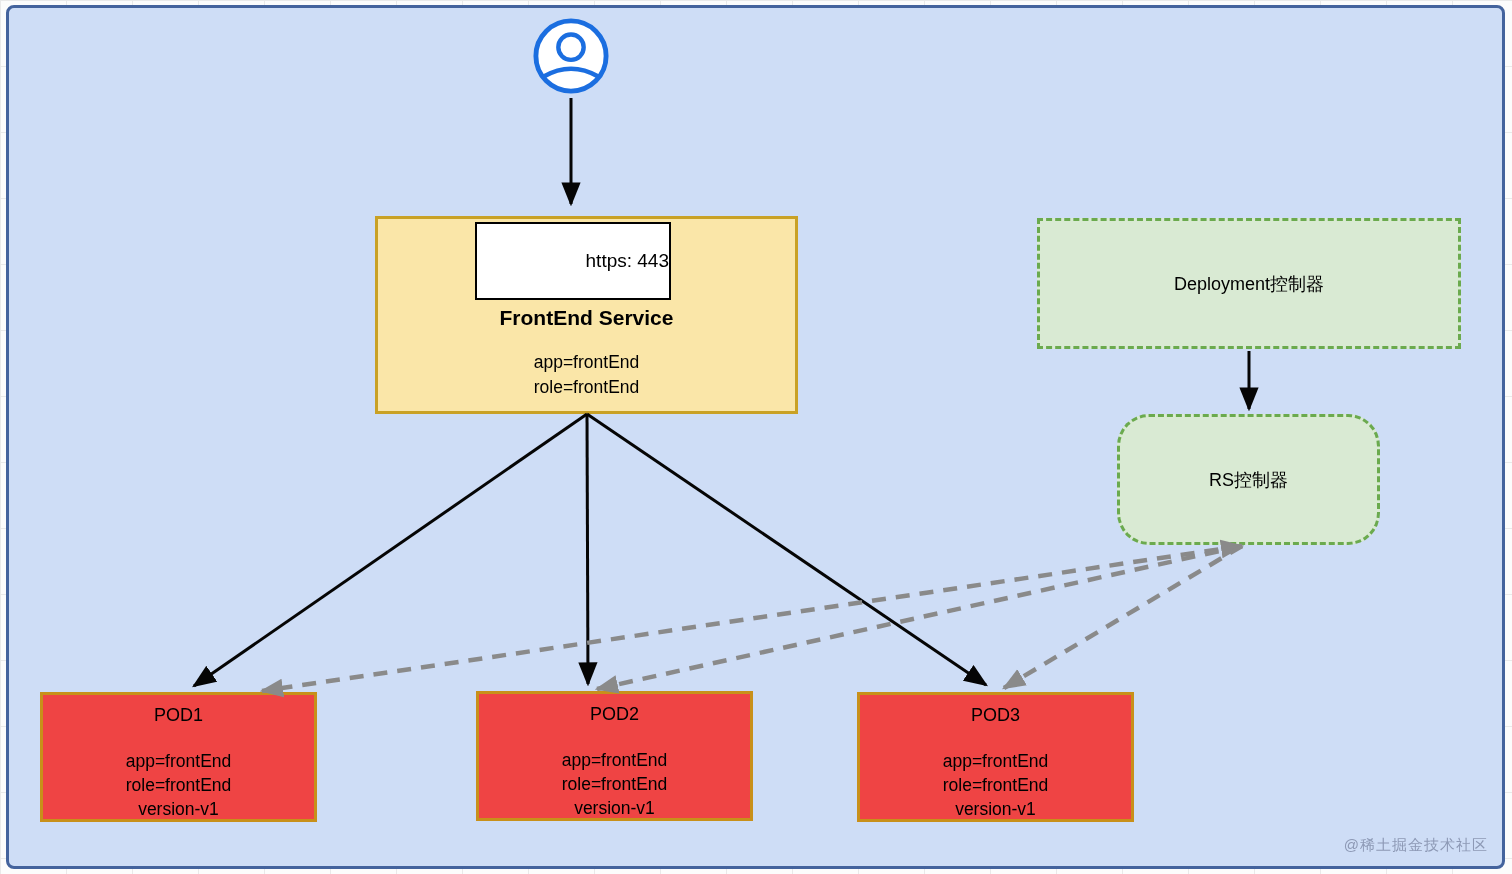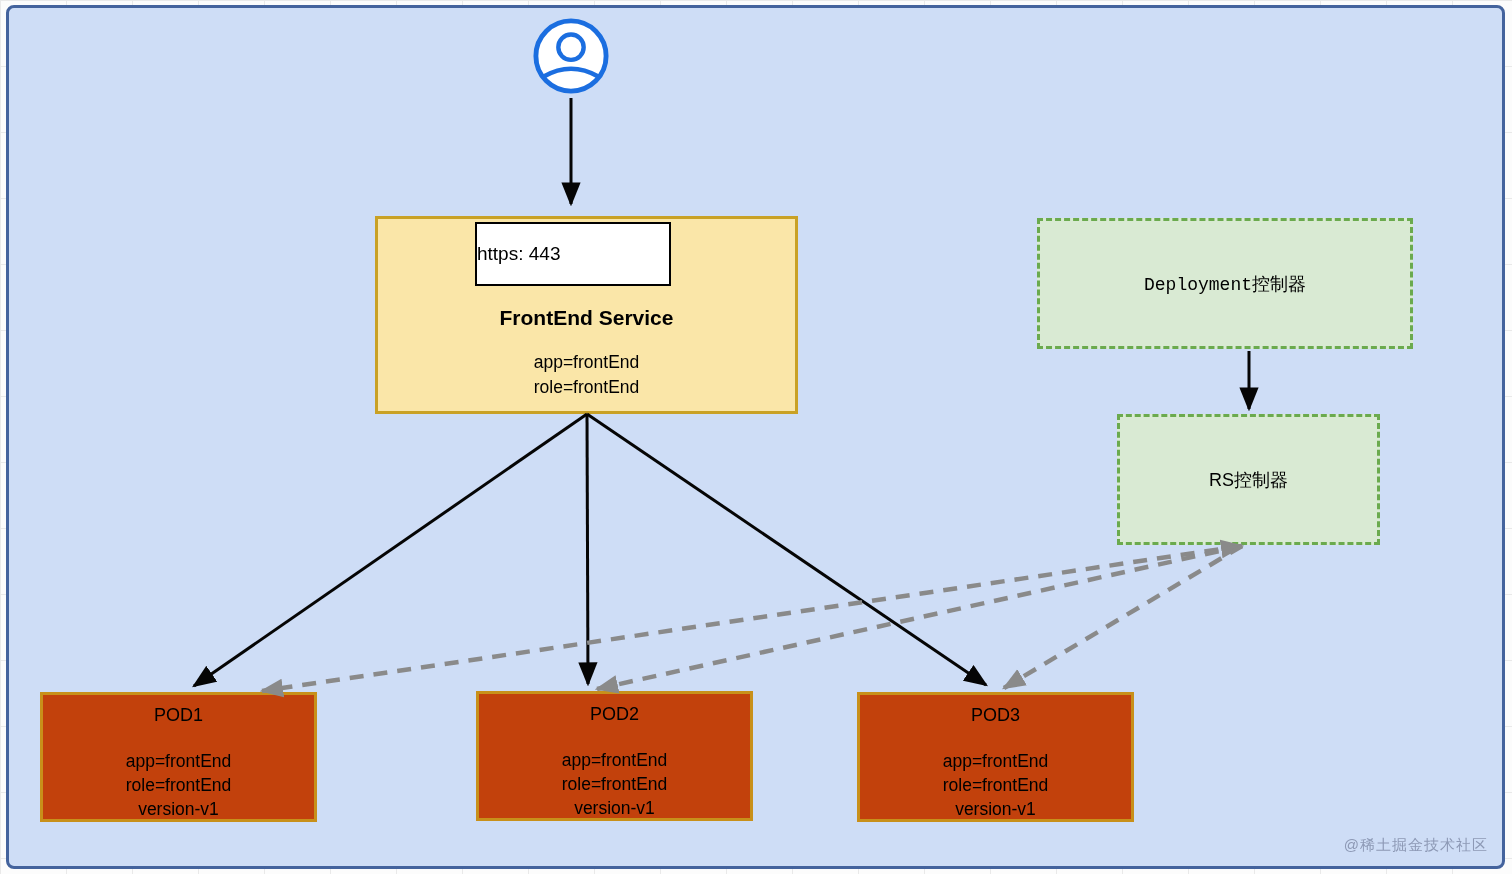--- a/index.html
+++ b/index.html
@@ -36,49 +36,49 @@
   
   .user-icon-wrap { left:532px; top:17px; width:78px; height:78px; }
 
   
   .frontend {
     left:375px; top:216px; width:423px; height:198px;
     background:#FAE6A8;
     border:3px solid #C9A125;
   }
   .port-box {
-    position:absolute; left:97px; top:3px; width:196px; height:64px;
+    position:absolute; left:97px; top:3px; width:196px; height:78px;
     background:#ffffff; border:2px solid #000;
-    display:flex; align-items:center; justify-content:flex-start;
+    display:flex; align-items:center; justify-content:flex-end;
     font-size:19px; color:#000;
   }
   .fe-title {
     position:absolute; left:0; top:86px; width:100%;
     text-align:center; font-weight:bold; font-size:21px; color:#000;
     line-height:26px;
   }
   .fe-labels {
     position:absolute; left:0; top:131px; width:100%;
     text-align:center; font-size:17.5px; color:#000; line-height:25px;
   }
 
   
   .green-box {
     background:#D9EAD3;
     border:3px dashed #6BAA4E;
     display:flex; align-items:center; justify-content:center;
     font-size:18px; color:#000;
   }
-  .deployment { left:1037px; top:218px; width:376px; height:131px;font-family:Liberation Mono, monospace; }
-  .rs         { left:1117px; top:414px; width:263px; height:131px; }
+  .deployment { left:1037px; top:218px; width:424px; height:131px; }
+  .rs         { left:1117px; top:414px; width:263px; height:131px;border-radius:32px; }
 
   
   .pod {
     width:277px; height:130px; top:692px;
-    background:#c2410c;
+    background:#ef4444;
     border:3px solid #C8901A;
     text-align:center; color:#000;
   }
   .pod-1 { left:40px;  }
   .pod-2 { left:448px; top:691px;margin-left:28px; }
   .pod-3 { left:857px; }
   .pod-title  { margin-top:7px; font-size:18px; line-height:26px; }
   .pod-labels { margin-top:21px; font-size:17.5px; line-height:24px; }
 
   .watermark {

